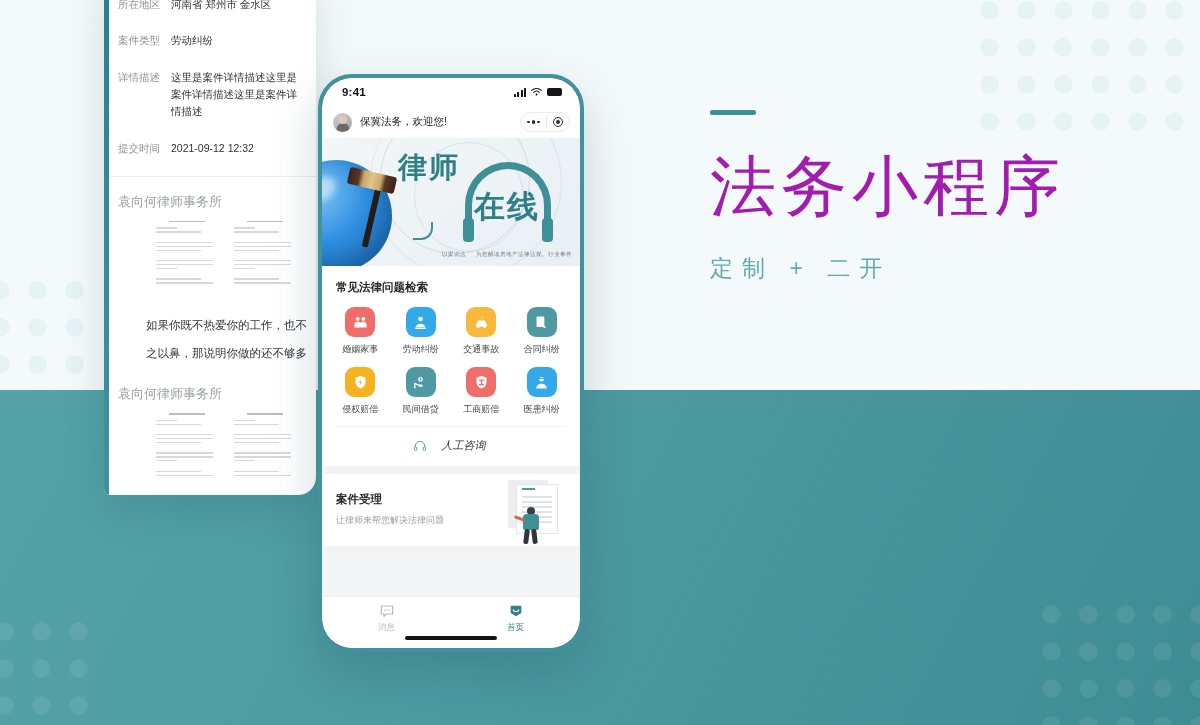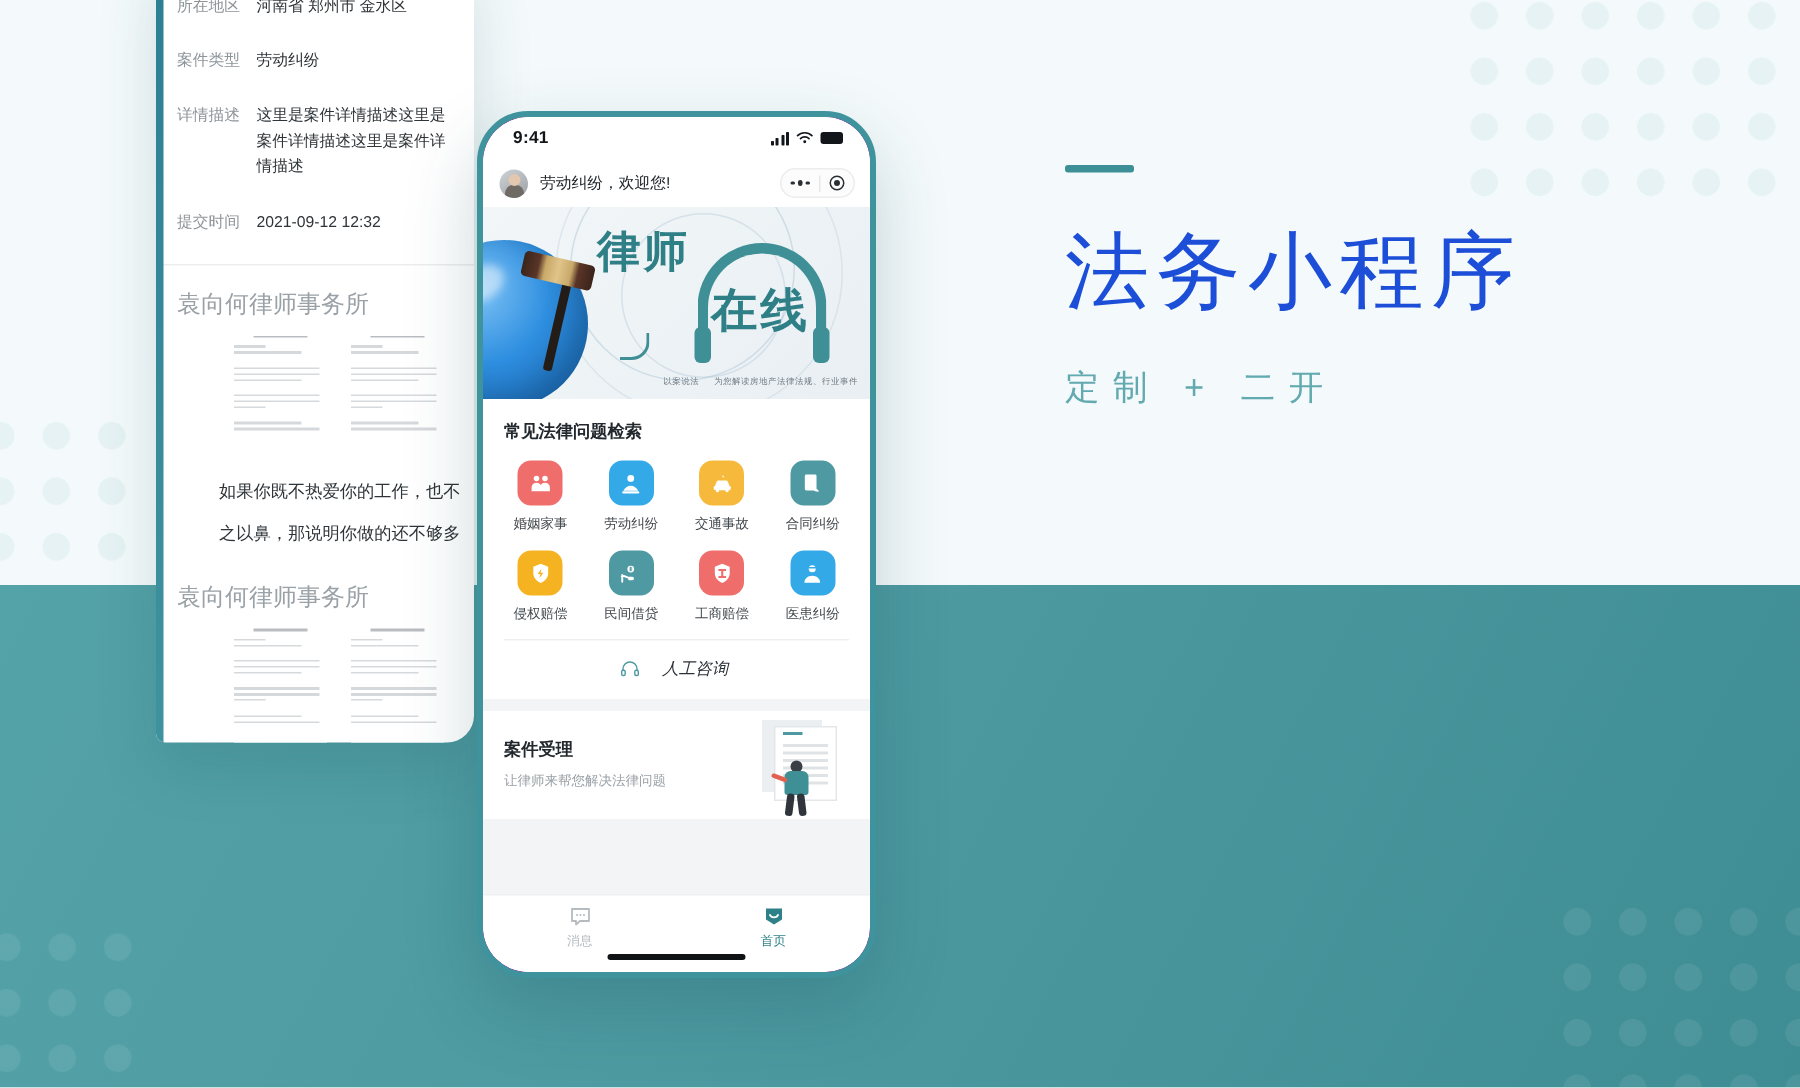--- a/index.html
+++ b/index.html
@@ -41,21 +41,21 @@
     content:""; position:absolute; left:0; top:0; bottom:0; width:5px;
     background:linear-gradient(180deg,#2c7f93,#3f93a0);
   }
   .doc-inner { padding:26px 10px 0 14px; }
 
   .doc-row { display:flex; gap:11px; margin-bottom:19px; font-size:10.5px; line-height:1.65; }
   .doc-row .k { color:#8d949a; white-space:nowrap; flex:0 0 auto; }
   .doc-row .v { color:#2f3438; }
   .doc-sep { height:1px; background:#ededed; margin:4px -10px 16px -14px; }
 
-  .firm { font-size:16px; color:#9aa1a7; margin:2px 0 10px 0; }
+  .firm { font-size:13px; color:#9aa1a7; margin:2px 0 10px 0; }
 
   
   .scan-wrap { display:flex; gap:16px; justify-content:center; margin:4px 0 14px 28px; }
   .scan { width:62px; height:80px; background:#fff; border:0; position:relative; }
   .scan i { display:block; height:1.3px; background:#d6d9dc; margin:0 0 2.6px 0; }
   .scan i.t  { width:58%; margin:0 auto 5px auto; height:1.6px; background:#b9bdc1; }
   .scan i.s  { width:34%; }
   .scan i.m  { width:72%; }
   .scan i.l  { width:92%; }
   .scan i.gap{ background:transparent; height:4px; }
@@ -164,21 +164,21 @@
             display:flex; align-items:flex-start; padding-top:6px; }
   .tab { flex:1; display:flex; flex-direction:column; align-items:center; gap:3px; }
   .tab svg { width:16px; height:16px; }
   .tab span { font-size:8.5px; }
   .tab.active span { color:#2e8189; } .tab span { color:#b6bbbf; }
   .home-ind { position:absolute; left:50%; transform:translateX(-50%); bottom:8px; width:92px; height:4px; background:#0f1316; border-radius:3px; }
 
   
   .right { position:absolute; left:710px; top:110px; width:420px; }
   .dash { width:46px; height:5px; background:#3c8f96; border-radius:2px; margin-bottom:38px; }
-  .headline { font-size:56px; font-weight:400; color:#1d4ed8; letter-spacing:5px; line-height:1; }
+  .headline { font-size:66px; font-weight:400; color:#a21caf; letter-spacing:5px; line-height:1; }
   .subline  { margin-top:34px; font-size:23px; color:#63aab0; letter-spacing:9px; }
 </style>
 </head>
 <body>
 
 <div id="stage">
 
   <div class="bg-top"></div>
   <div class="bg-bottom">
 
@@ -303,21 +303,21 @@
             <path d="M10 12.4a1.5 1.5 0 100-3 1.5 1.5 0 000 3z" fill="#12161a"></path>
             <path d="M5.6 7.6a6.4 6.4 0 018.8 0" stroke="#12161a" stroke-width="1.7" fill="none" stroke-linecap="round"></path>
             <path d="M2.6 4.6a10.6 10.6 0 0114.8 0" stroke="#12161a" stroke-width="1.7" fill="none" stroke-linecap="round"></path>
           </svg>
           <span class="batt"></span>
         </div>
       </div>
 
       <div class="navbar">
         <span class="avatar"></span>
-        <span class="welcome">劳动纠纷，欢迎您!</span>
+        <span class="welcome">保冀法务，欢迎您!</span>
         <span class="capsule">
           <span class="cap-dots">
               <s></s>
               <s class="big"></s>
               <s></s>
             </span>
           <span class="cap-div"></span>
           <span class="cap-target"></span>
         </span>
       </div>

